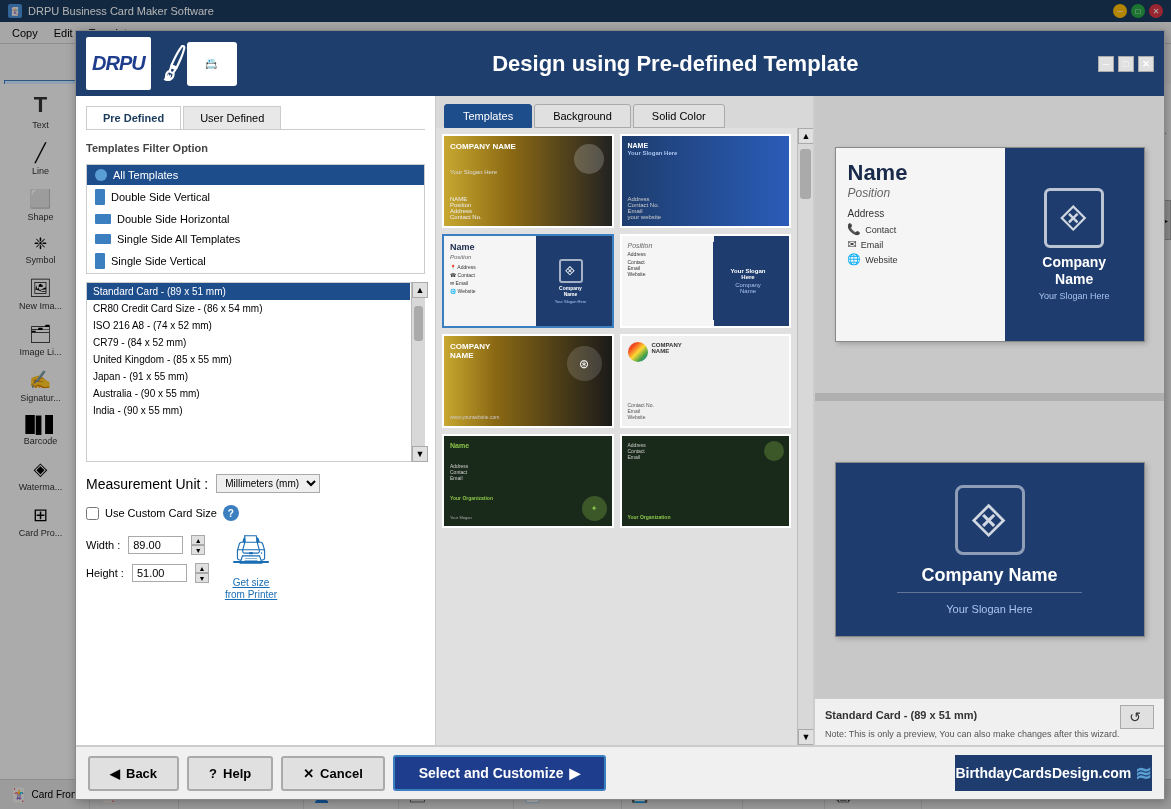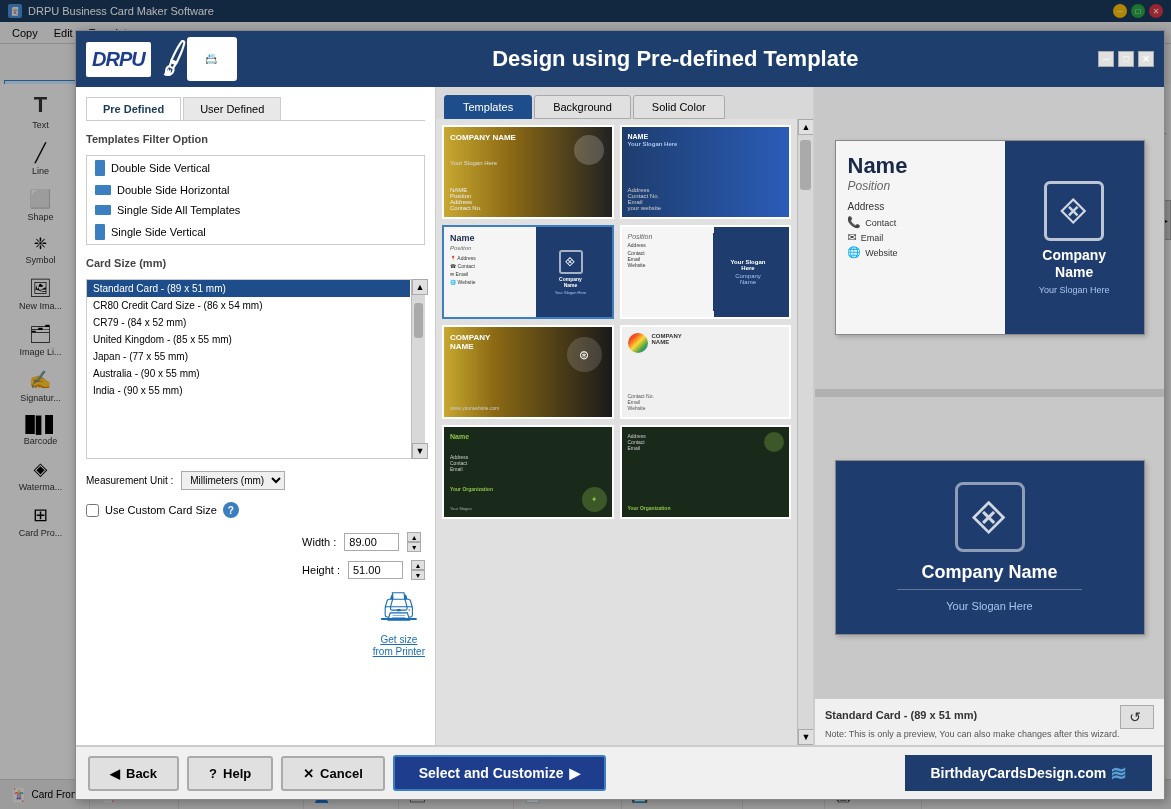--- a/index.html
+++ b/index.html
@@ -57,21 +57,21 @@
     .filter-item.selected { background: #1e4d8c; color: white; }
 
     
     .section-label { font-size: 11px; font-weight: bold; color: #444; margin: 4px 0 2px; }
     .size-list { border: 1px solid #ccc; height: 180px; overflow-y: auto; background: white; }
     .size-item { padding: 3px 6px; font-size: 10px; cursor: pointer; }
     .size-item.selected { background: #1e4d8c; color: white; }
 
     
     .measure-row { display: flex; align-items: center; gap: 8px; margin: 4px 0; }
-    .measure-label { font-size: 10px; }
+    .measure-label { font-size: 14px; }
     .measure-select { font-size: 10px; padding: 2px 4px; border: 1px solid #aaa; }
 
     
     .checkbox-row { display: flex; align-items: center; gap: 6px; font-size: 11px; }
     .help-icon { width: 16px; height: 16px; background: #3c7fc1; color: white; border-radius: 50%; display: flex; align-items: center; justify-content: center; font-size: 10px; font-weight: bold; cursor: pointer; }
 
     
     .dimension-row { display: flex; align-items: center; gap: 8px; font-size: 11px; margin: 2px 0; }
     .dimension-input { width: 55px; padding: 2px 4px; border: 1px solid #aaa; font-size: 11px; }
     .spinner-btn { width: 14px; height: 10px; background: #e0e0e0; border: 1px solid #aaa; display: flex; align-items: center; justify-content: center; font-size: 7px; cursor: pointer; }
@@ -105,21 +105,21 @@
     .card-back-design { width: 100%; height: 100%; background: #1e3d6e; display: flex; flex-direction: column; align-items: center; justify-content: center; }
     .card-back-logo { width: 70px; height: 70px; border: 3px solid rgba(255,255,255,0.5); border-radius: 8px; display: flex; align-items: center; justify-content: center; margin-bottom: 10px; }
     .card-back-company { font-size: 18px; font-weight: bold; color: white; }
     .card-back-slogan { font-size: 11px; color: #aac4f0; margin-top: 4px; }
     .card-back-line { width: 60%; height: 1px; background: rgba(255,255,255,0.3); margin: 6px 0; }
 
     
     .dialog-footer { background: #f0f0f0; border-top: 2px solid #ccc; padding: 8px 12px; display: flex; align-items: center; gap: 8px; }
     .footer-btn { padding: 8px 20px; font-size: 13px; font-weight: bold; border: 2px solid #aaa; background: #e0e0e0; cursor: pointer; display: flex; align-items: center; gap: 6px; border-radius: 3px; }
     .footer-btn.primary { background: #1e3d8c; color: white; border-color: #3c7fc1; font-size: 14px; padding: 8px 24px; }
-    .footer-brand { margin-left: auto; background: #1e3d6e; color: white; padding: 6px 25px; font-size: 14px; font-weight: bold; display: flex; align-items: center; gap: 4px; }
+    .footer-brand { margin-left: auto; background: #1e3d6e; color: white; padding: 6px 0; font-size: 14px; font-weight: bold; display: flex; align-items: center; gap: 4px; }
     .brand-wave { font-size: 20px; color: #5a9fd4; }
 
     
     .statusbar { position: absolute; bottom: 0; left: 0; right: 0; height: 30px; background: #e0e0e0; border-top: 1px solid #ccc; display: flex; align-items: center; overflow: hidden; }
     .status-item { display: flex; align-items: center; gap: 4px; padding: 0 10px; font-size: 10px; cursor: pointer; border-right: 1px solid #ccc; height: 100%; }
     .status-icon { font-size: 14px; }
 
     
     ::-webkit-scrollbar { width: 8px; }
     ::-webkit-scrollbar-track { background: #f0f0f0; }
@@ -228,21 +228,21 @@
     <div style="font-size:9px; color:#666; writing-mode: vertical-rl; margin-top: 10px; cursor: pointer;">Create List</div>
   </div>
 
   <div class="modal-overlay"></div>
 
   <div class="dialog">
 
     <div class="dialog-title-bar">
 
       <div style="display:flex; align-items:center; gap:6px; margin-right:16px;">
-        <div style="background: white; padding: 6px 6px; border-radius: 2px;">
+        <div style="background: white; padding: 15px 6px; border-radius: 2px;">
           <span style="font-size:20px; font-weight:900; color:#1e3d8c; font-style:italic; letter-spacing:-1px;">DRPU</span>
         </div>
         <div style="width:80px; height:44px; position:relative; overflow:hidden;">
 
           <div style="position:absolute; right:0; top:0; width:50px; height:44px; background:white; border-radius:3px; display:flex; align-items:center; justify-content:center;">
             <div style="font-size:10px; color:#1e3d8c; text-align:center; line-height:1.2;">📇</div>
           </div>
           <div style="position:absolute; left:0; top:5px; font-size:28px; transform:rotate(-20deg);">🖌</div>
         </div>
       </div>
@@ -258,46 +258,50 @@
 
       <div class="left-panel">
 
         <div class="tab-row">
           <div class="tab active">Pre Defined</div>
           <div class="tab">User Defined</div>
         </div>
 
         <div class="filter-label">Templates Filter Option</div>
         <div class="filter-list">
+          <div class="filter-item selected">
+            <div style="width:12px; height:12px; background:#5a9fd4; border-radius:50%; flex-shrink:0;"></div>
+            <span>All Templates</span>
+          </div>
           <div class="filter-item">
             <div style="width:10px; height:16px; background:#3c7fc1; border-radius:1px; flex-shrink:0;"></div>
             <span>Double Side Vertical</span>
           </div>
           <div class="filter-item">
             <div style="width:16px; height:10px; background:#3c7fc1; border-radius:1px; flex-shrink:0;"></div>
             <span>Double Side Horizontal</span>
           </div>
           <div class="filter-item">
             <div style="width:16px; height:10px; background:#3c7fc1; border-radius:1px; flex-shrink:0;"></div>
             <span>Single Side All Templates</span>
           </div>
           <div class="filter-item">
             <div style="width:10px; height:16px; background:#3c7fc1; border-radius:1px; flex-shrink:0;"></div>
             <span>Single Side Vertical</span>
           </div>
         </div>
 
-        <div class="section-label">Card Size (mm)</div>
         <div style="position:relative; height:180px;">
           <div class="size-list" style="height:180px; padding-right:14px;">
             <div class="size-item selected">Standard Card  -  (89 x 51 mm)</div>
             <div class="size-item">CR80 Credit Card Size  -  (86 x 54 mm)</div>
+            <div class="size-item">ISO 216  A8  -  (74 x 52 mm)</div>
             <div class="size-item">CR79  -  (84 x 52 mm)</div>
             <div class="size-item">United Kingdom  -  (85 x 55 mm)</div>
-            <div class="size-item">Japan  -  (77 x 55 mm)</div>
+            <div class="size-item">Japan  -  (91 x 55 mm)</div>
             <div class="size-item">Australia  -  (90 x 55 mm)</div>
             <div class="size-item">India  -  (90 x 55 mm)</div>
 
           </div>
 
           <div style="position:absolute; right:0; top:0; bottom:0; width:14px; background:#d8d8d8; border-left:1px solid #bbb; display:flex; flex-direction:column;">
             <div class="sb-arrow">▲</div>
             <div style="flex:1; position:relative;">
               <div style="position:absolute; top:8px; left:2px; right:2px; height:35px; background:#aaa; border-radius:3px;"></div>
             </div>
@@ -313,21 +317,21 @@
             <option>Pixels</option>
           </select>
         </div>
 
         <div class="checkbox-row">
           <input type="checkbox" style="">
           <span>Use Custom Card Size</span>
           <div class="help-icon">?</div>
         </div>
 
-        <div style="display:flex; align-items:flex-end; gap:8px; margin-top:4px;flex-direction:column;">
+        <div style="display:flex; align-items:flex-start; gap:8px; margin-top:4px;">
           <div style="display:flex; flex-direction:column; gap:4px;">
             <div class="dimension-row">
               <span>Width :</span>
               <input type="text" class="dimension-input" value="89.00" style="">
               <div class="spinner-group">
                 <div class="spinner-btn">▲</div>
                 <div class="spinner-btn">▼</div>
               </div>
             </div>
             <div class="dimension-row">

